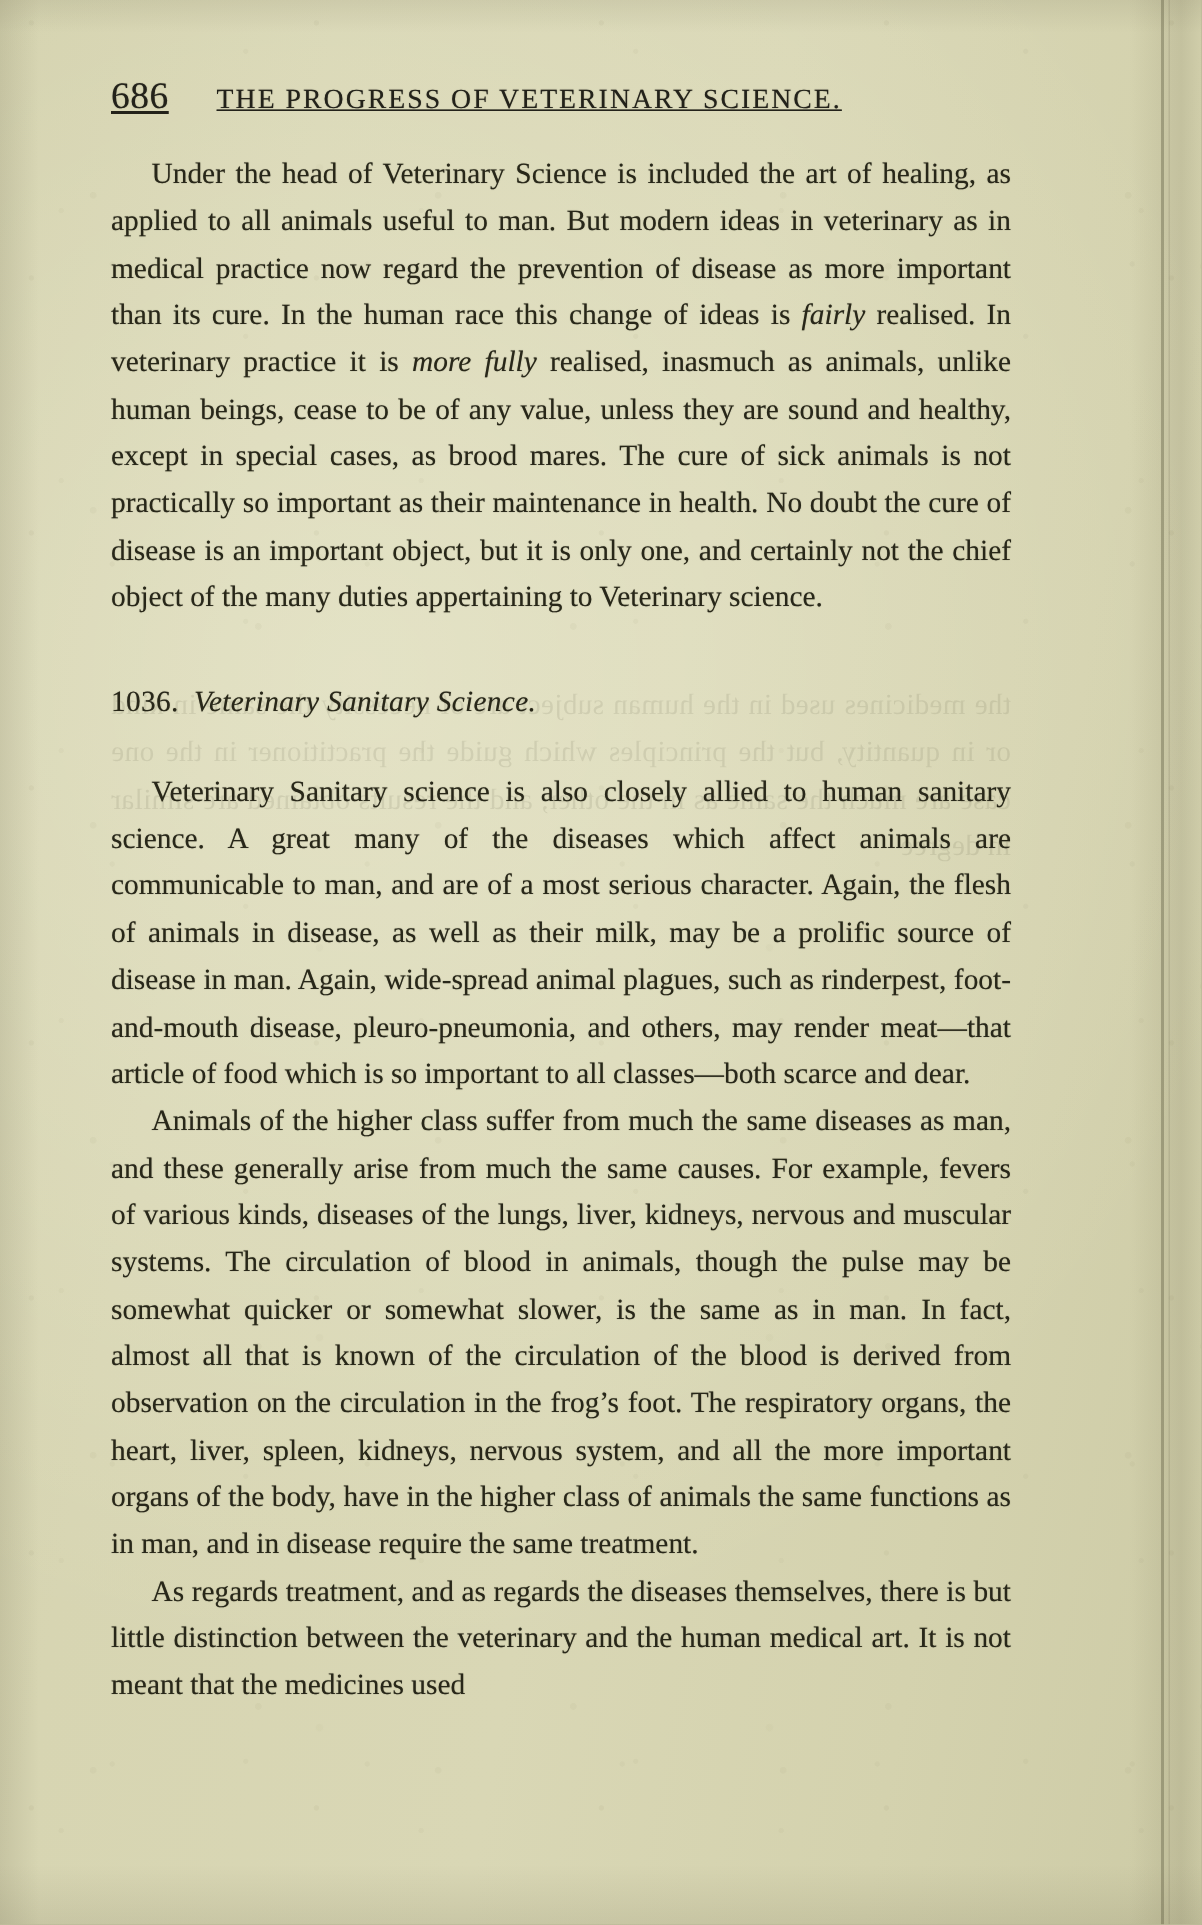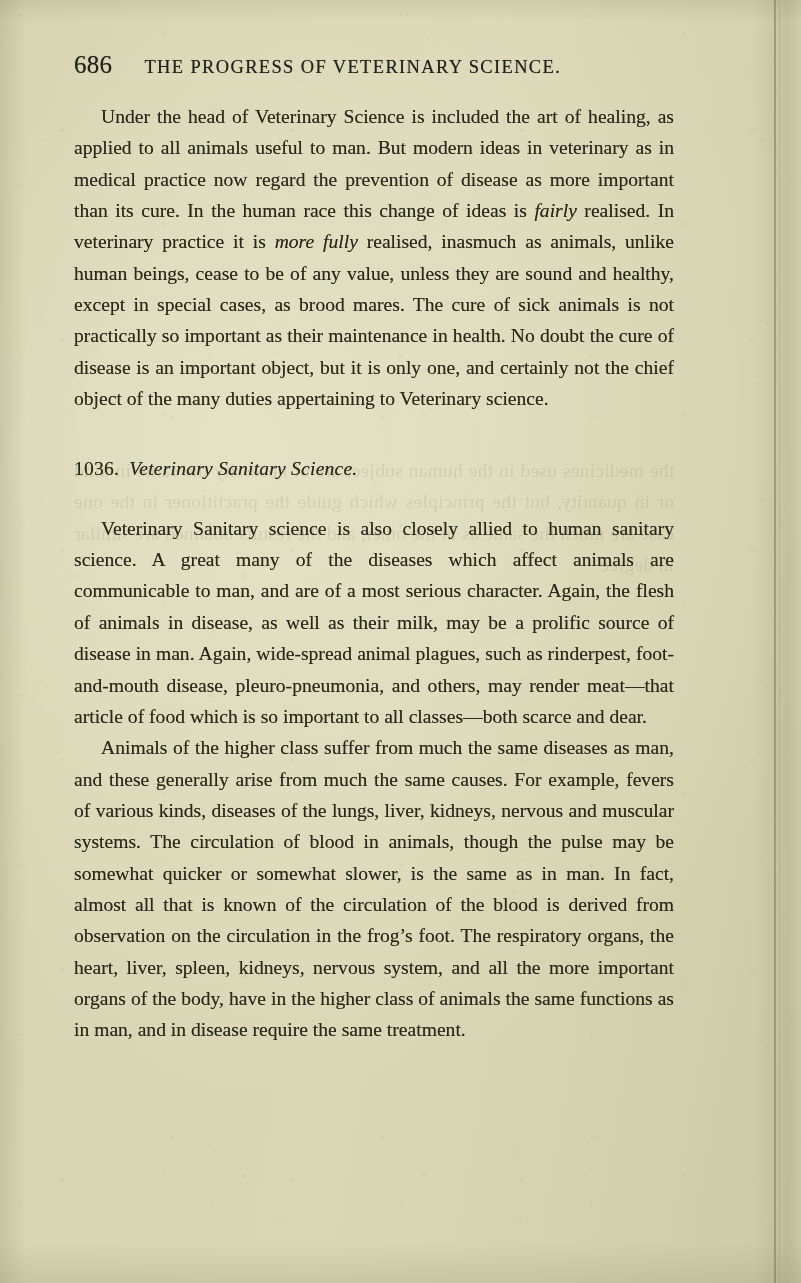--- a/index.html
+++ b/index.html
@@ -117,20 +117,21 @@
   }
 
   .running-head {
     position: absolute;
     left: 74px;
     top: 52px;
     width: 600px;
     display: flex;
     align-items: baseline;
     color: #23221a;
+    text-decoration: underline;
   }
   .folio {
     font-size: 25px;
     line-height: 1;
     letter-spacing: 0.3px;
     text-shadow: 0 0 0.7px rgba(35,34,26,0.55);
   }
   .head-title {
     margin-left: 32px;
     font-size: 18.5px;
@@ -189,20 +190,21 @@
     <div class="body-col">
 
       <p class="para"><span>Under the head of Veterinary Science is included the art of healing, as applied to all animals useful to man. But modern ideas in veterinary as in medical practice now regard the prevention of disease as more important than its cure. In the human race this change of ideas is </span><em>fairly</em><span> realised. In veterinary practice it is </span><em>more fully</em><span> realised, inasmuch as animals, unlike human beings, cease to be of any value, unless they are sound and healthy, except in special cases, as brood mares. The cure of sick animals is not practically so important as their maintenance in health. No doubt the cure of disease is an important object, but it is only one, and certainly not the chief object of the many duties appertaining to Veterinary science.</span></p>
 
       <p class="section-head"><span class="sec-num">1036.</span>&nbsp;&nbsp;<span class="sec-title">Veterinary Sanitary Science.</span></p>
 
       <p class="para">Veterinary Sanitary science is also closely allied to human sanitary science. A great many of the diseases which affect animals are communicable to man, and are of a most serious character. Again, the flesh of animals in disease, as well as their milk, may be a prolific source of disease in man. Again, wide-spread animal plagues, such as rinderpest, foot-and-mouth disease, pleuro-pneumonia, and others, may render meat—that article of food which is so important to all classes—both scarce and dear.</p>
 
       <p class="para">Animals of the higher class suffer from much the same diseases as man, and these generally arise from much the same causes. For example, fevers of various kinds, diseases of the lungs, liver, kidneys, nervous and muscular systems. The circulation of blood in animals, though the pulse may be somewhat quicker or somewhat slower, is the same as in man. In fact, almost all that is known of the circulation of the blood is derived from observation on the circulation in the frog’s foot. The respiratory organs, the heart, liver, spleen, kidneys, nervous system, and all the more important organs of the body, have in the higher class of animals the same functions as in man, and in disease require the same treatment.</p>
 
+      <p class="para">As regards treatment, and as regards the diseases themselves, there is but little distinction between the veterinary and the human medical art. It is not meant that the medicines used</p>
 
     </div>
   </div>
 
   <div id="grain"></div>
   <div id="edge-left"></div>
   <div id="edge-top"></div>
   <div id="edge-bottom"></div>
   <div id="gutter-shadow"></div>
   <div id="gutter-line"></div>

